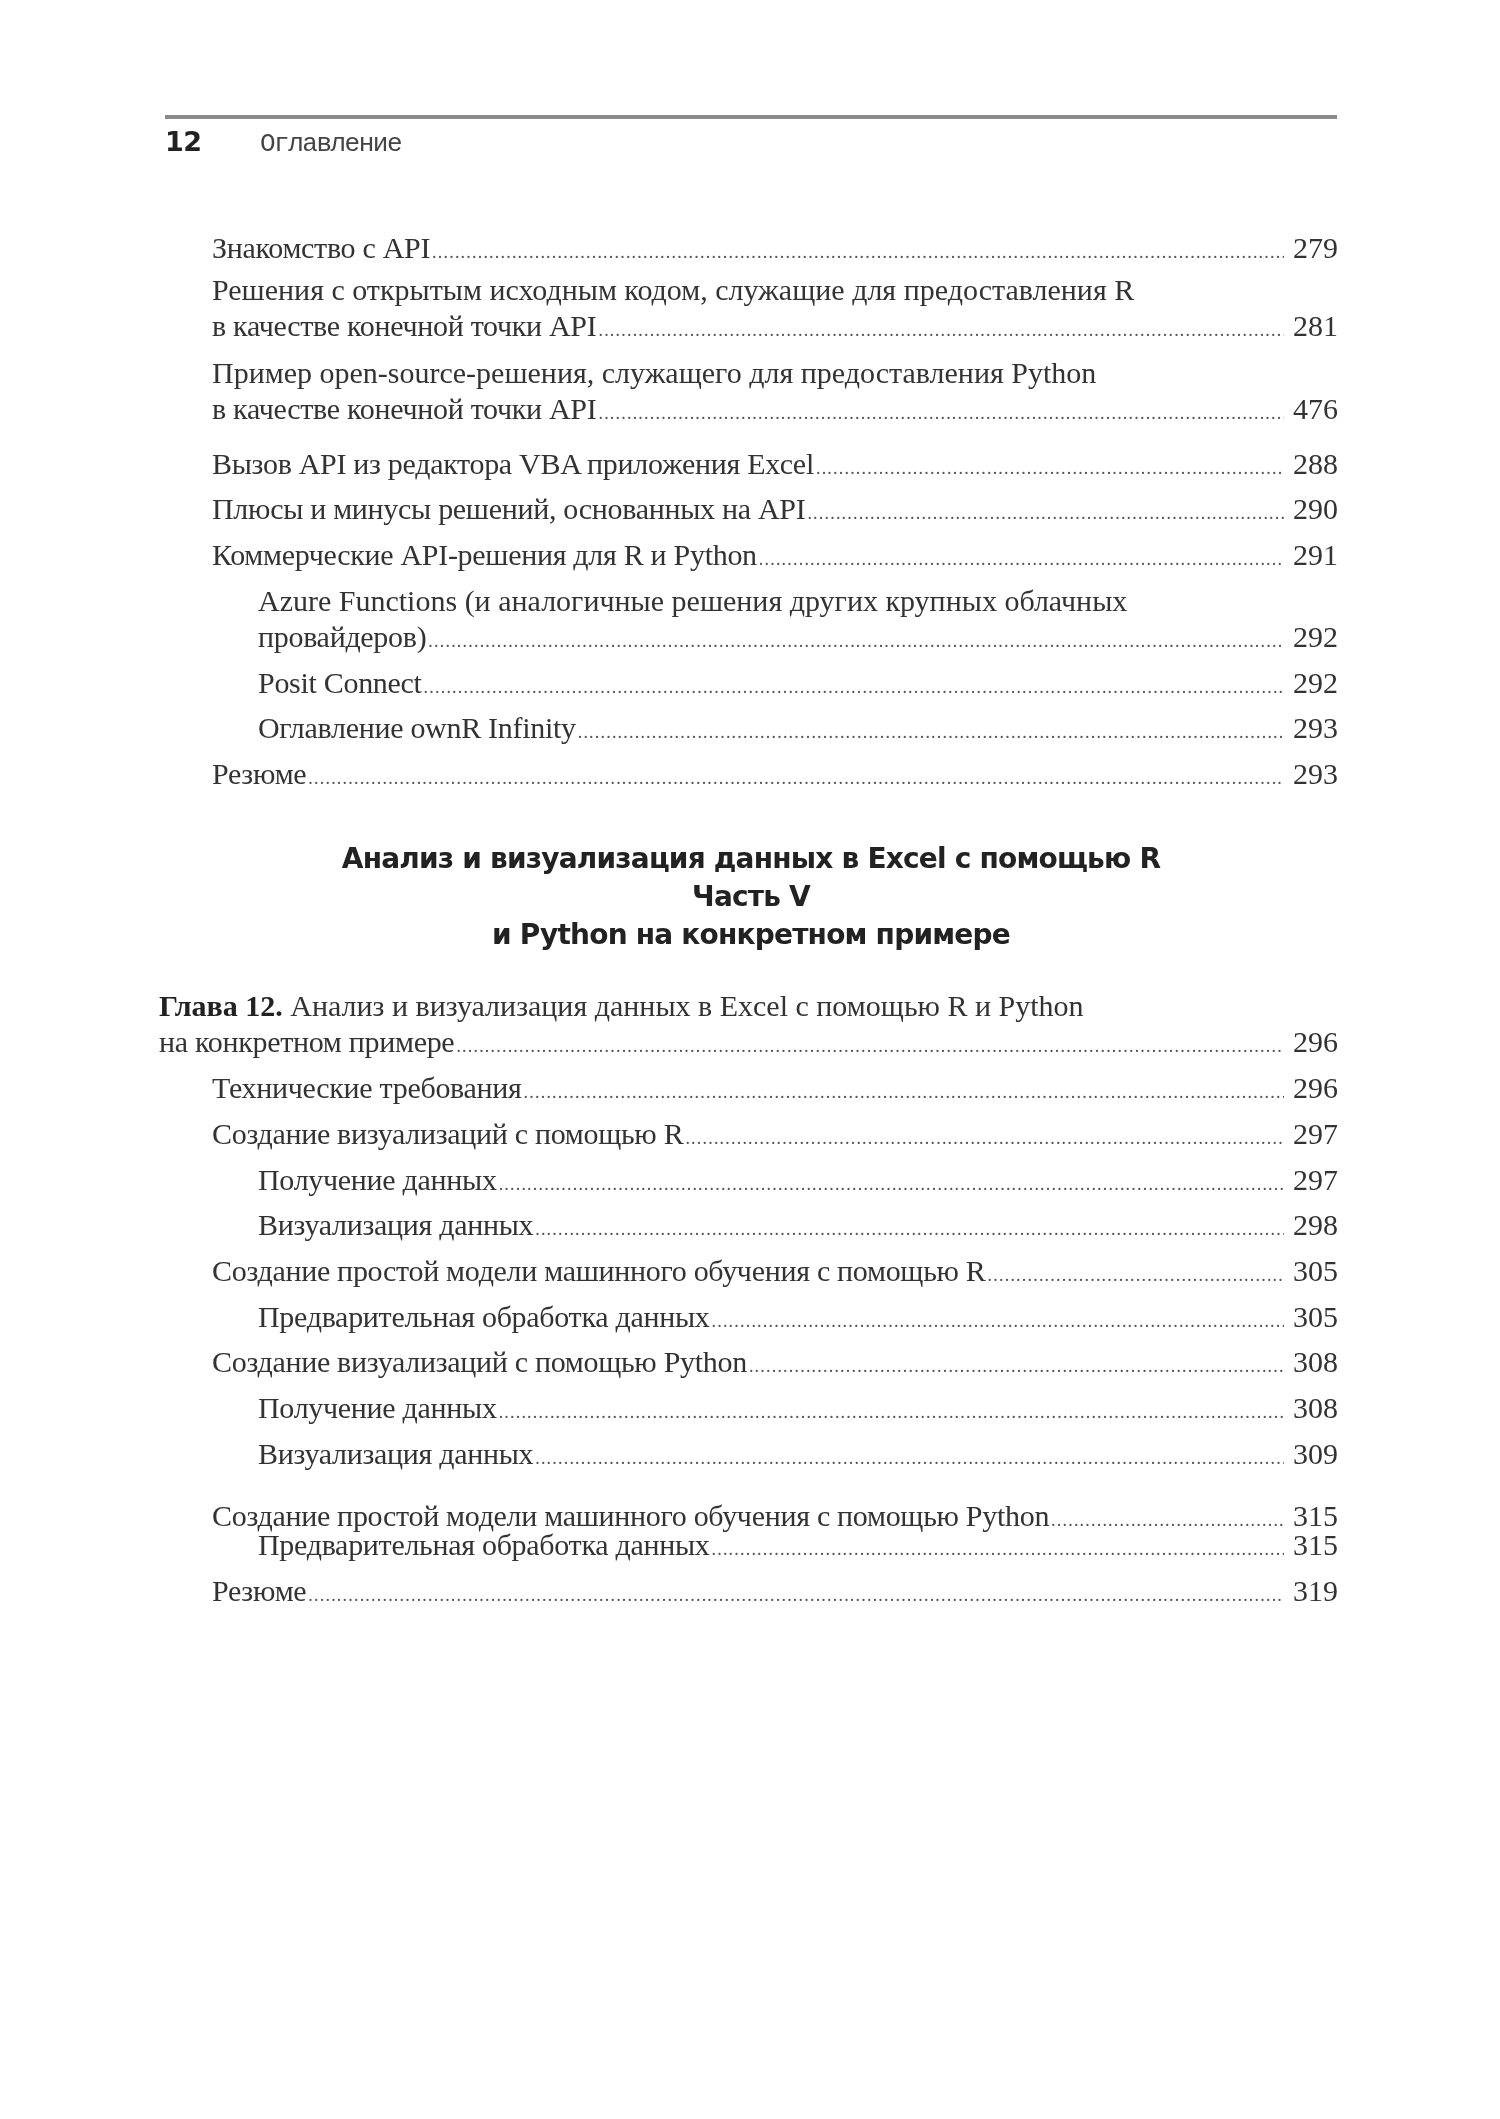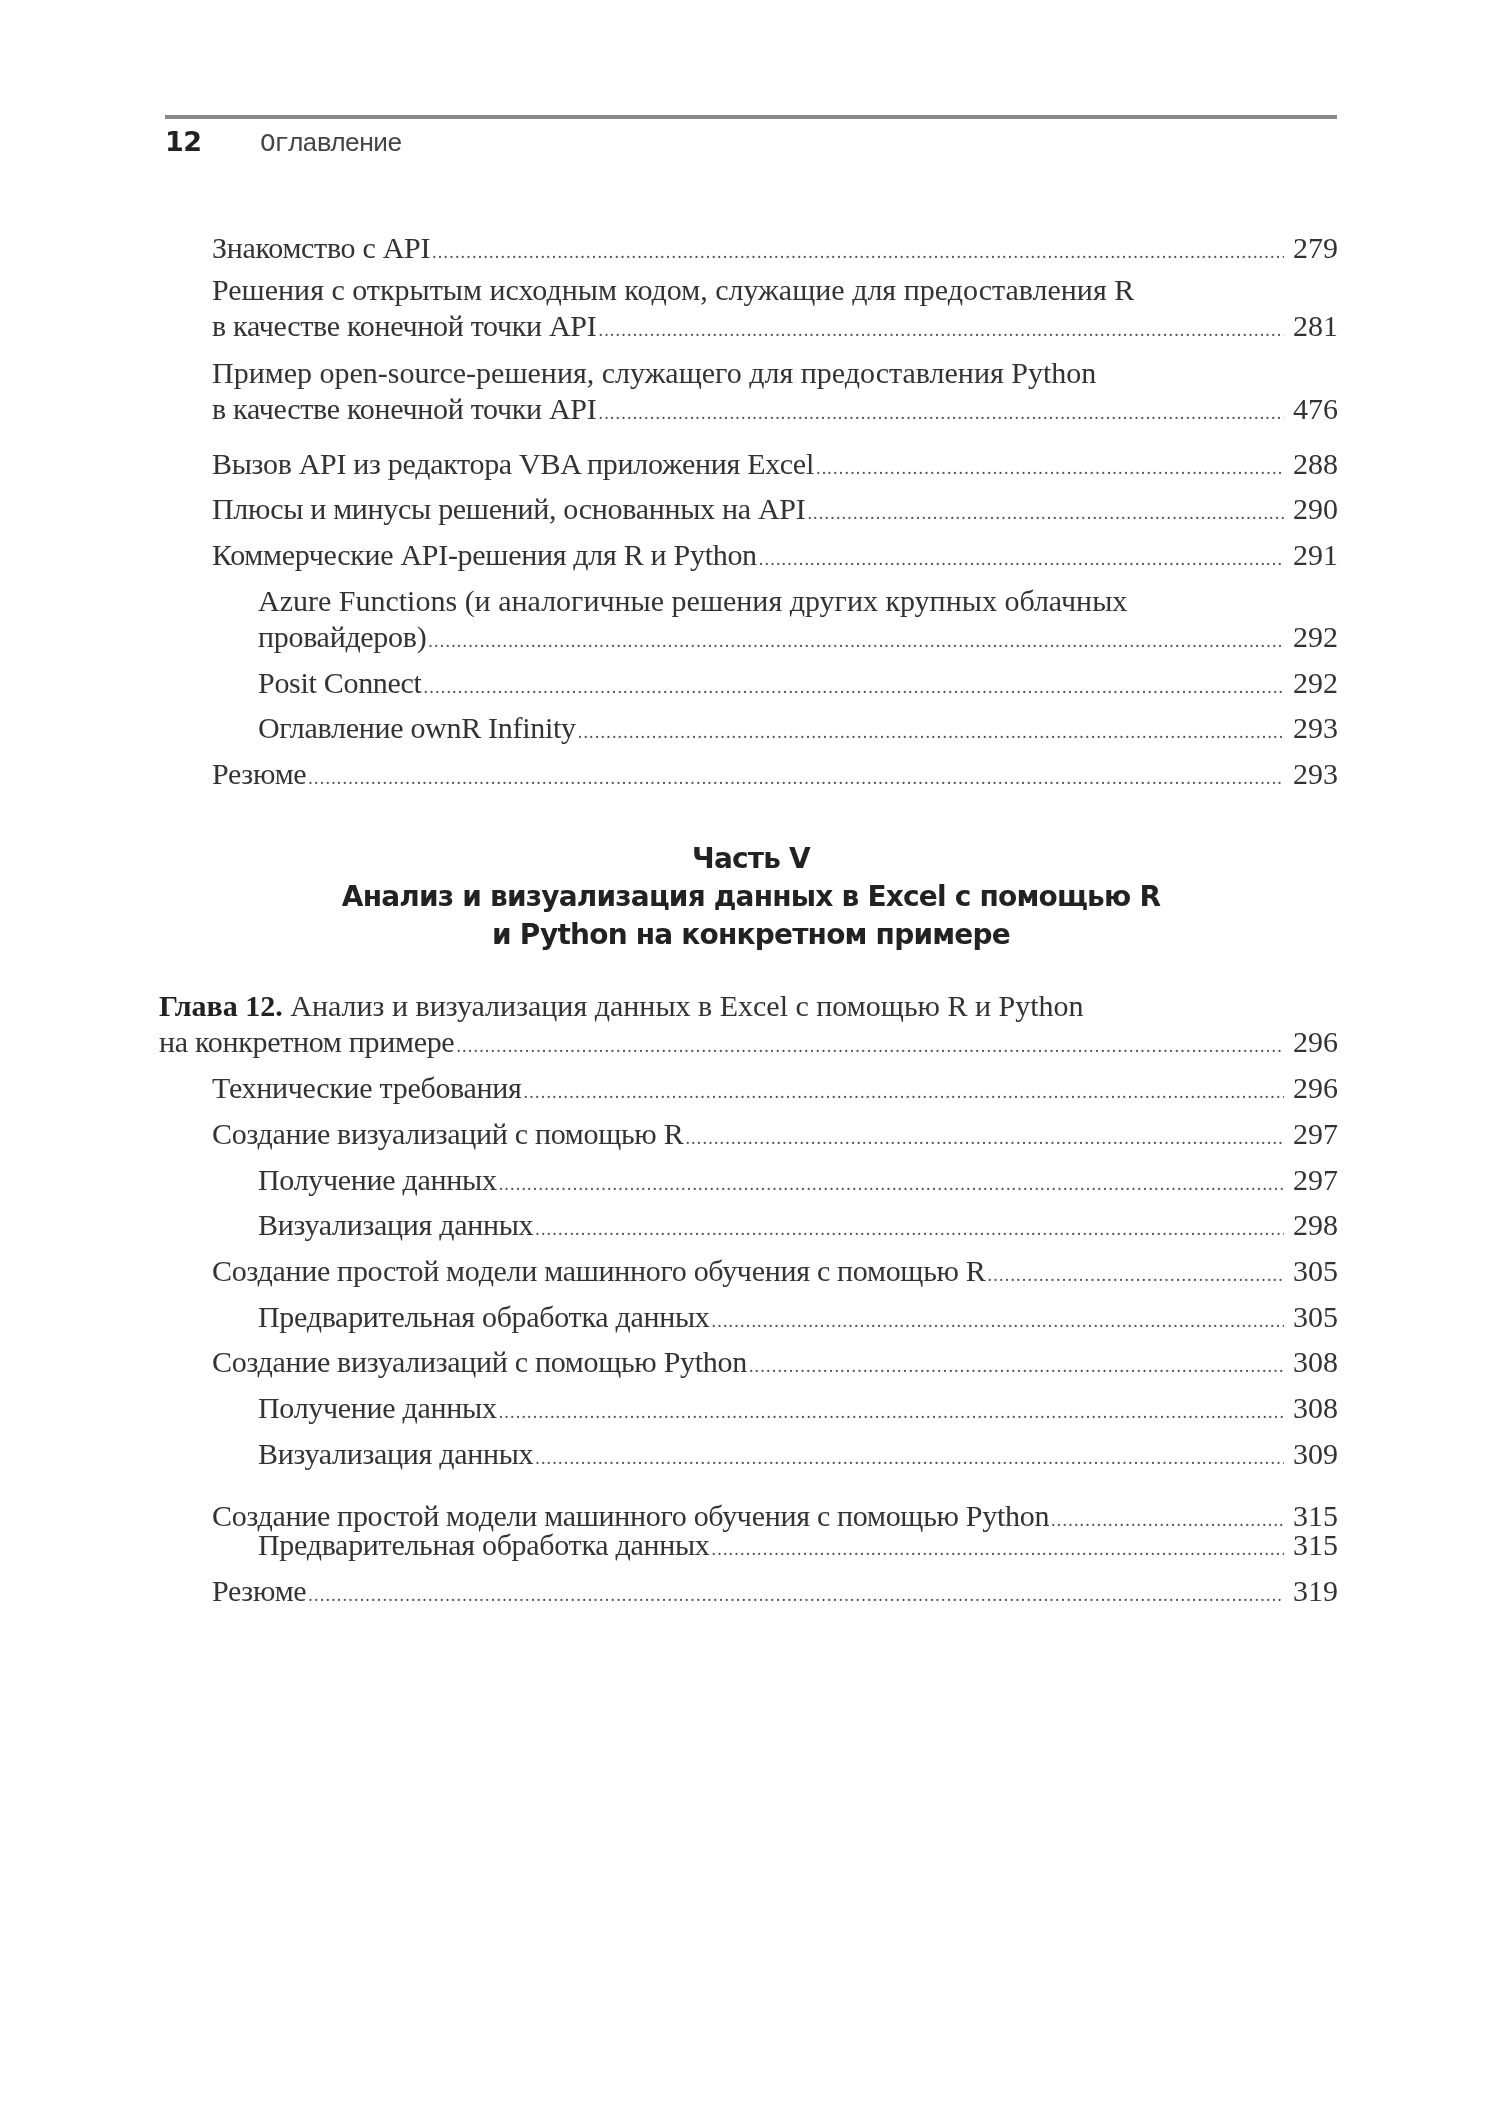--- a/index.html
+++ b/index.html
@@ -210,22 +210,22 @@
 
     <div class="entry lvl-1" style="top:756px;">
       <div class="last-line">
           <span class="text">Резюме</span>
           <span class="leader"></span>
           <span class="pg">293</span>
         </div>
     </div>
 
     <div class="part-heading">
+      <div>Анализ и визуализация данных в Excel с помощью R</div>
       <div>Часть V</div>
-      <div>Анализ и визуализация данных в Excel с помощью R</div>
       <div>и Python на конкретном примере</div>
     </div>
 
     <div class="entry lvl-0" style="top:988px;">
       <span class="first-line"><span class="chapter-label">Глава 12.</span> <span>Анализ и визуализация данных в Excel с помощью R и Python</span></span>
       <div class="last-line">
           <span class="text">на конкретном примере</span>
           <span class="leader"></span>
           <span class="pg">296</span>
         </div>

